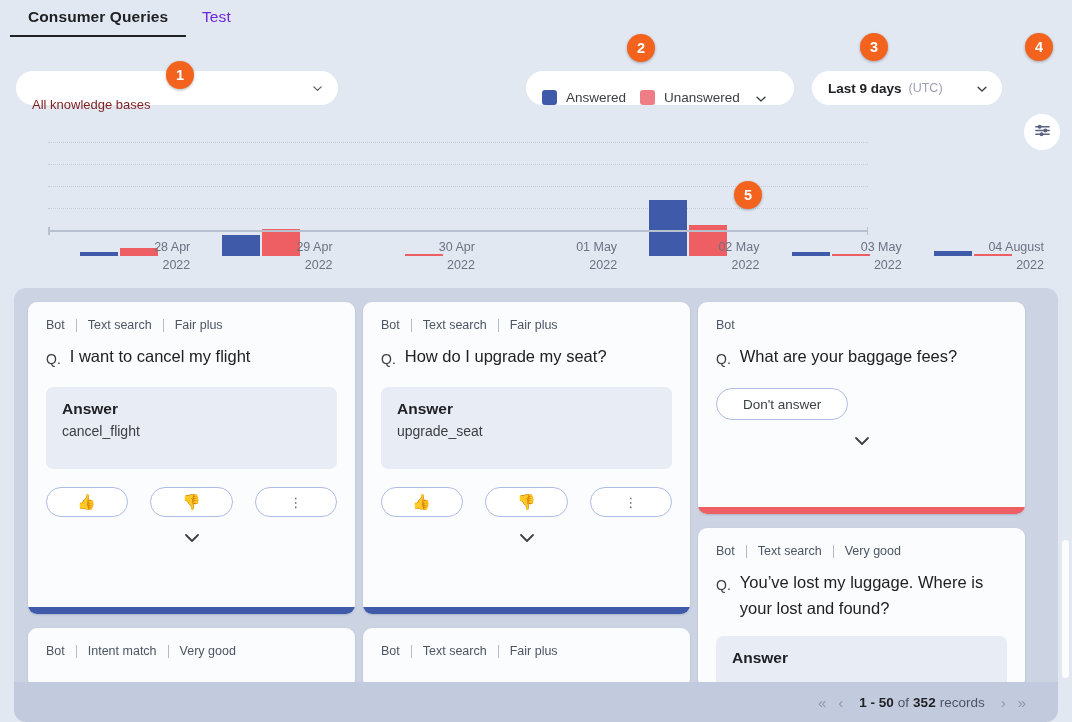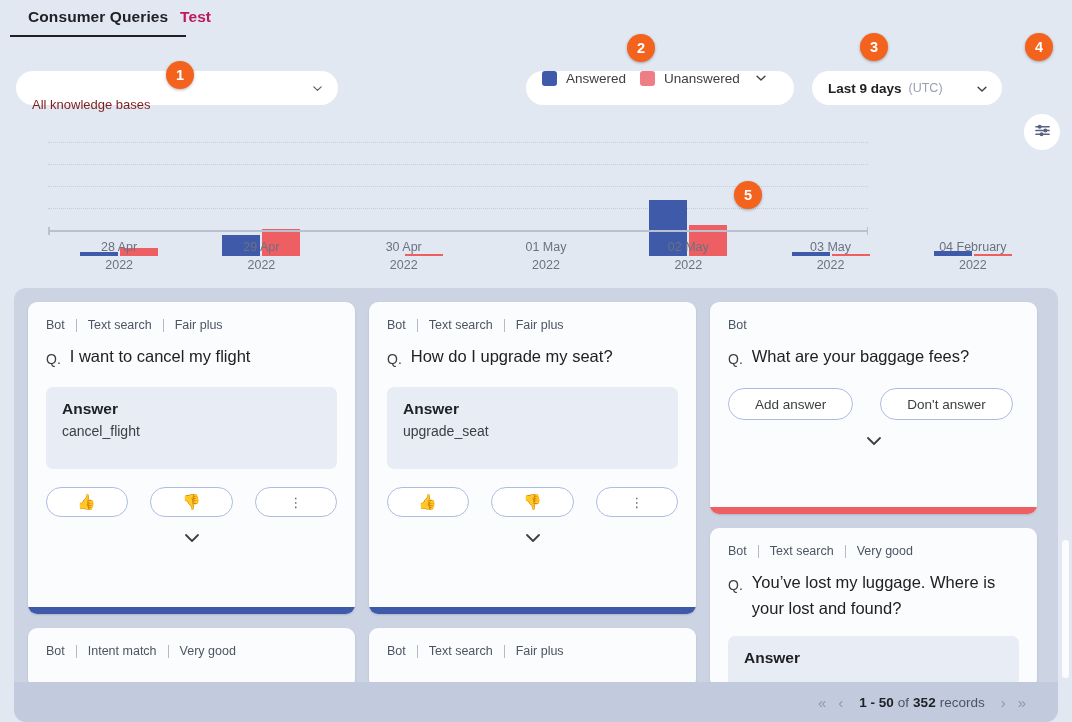--- a/index.html
+++ b/index.html
@@ -20,40 +20,40 @@
     position: absolute; top: 8px;
     font-size: 15.5px; font-weight: bold; letter-spacing: .1px;
     color: #202124; padding-bottom: 11px;
     cursor: pointer;
   }
   .tab.first { left: 28px; }
   .tab.first::after {
     content: ""; position: absolute; left: -18px; right: -18px; bottom: 0;
     height: 2.5px; background: #202124;
   }
-  .tab.second { left: 180px; color: #be185d; font-weight: bold; }
+  .tab.second { left: 202px; color: #6d28d9; font-weight: normal; }
 
   
   .filterbar { position: absolute; left: 0; top: 42px; width: 1072px; height: 78px; }
 
   .kb-select {
     position: absolute; left: 16px; top: 29px;
     width: 322px; height: 34px;
     background: #ffffff; border-radius: 18px;
     display: flex; align-items: center;
     padding: 0 14px 0 16px;
     cursor: pointer;
   }
   .kb-select .label { font-size: 13px; color: #7f1d1d; flex: 1; margin-top: 32px; }
 
   .legend-box {
     position: absolute; left: 526px; top: 29px;
     width: 268px; height: 34px;
     background: #ffffff; border-radius: 18px;
-    display: flex; align-items: flex-start; padding: 0 14px 0 16px;
+    display: flex; align-items: flex-end; padding: 0 14px 0 16px;
     cursor: pointer;
   }
   .legend-item { display: flex; align-items: center; margin-right: 14px; }
   .legend-swatch { width: 15px; height: 15px; border-radius: 3px; margin-right: 9px; }
   .legend-text { font-size: 13.5px; color: #3c4043; }
 
   .range-box {
     position: absolute; left: 812px; top: 29px;
     width: 190px; height: 34px;
     background: #ffffff; border-radius: 18px;
@@ -105,34 +105,34 @@
   .chart .axis::before { left: 0; }
   .chart .axis::after  { right: 0; }
 
   .plot { position: absolute; left: 48px; right: 28px; top: 0; bottom: 26px; }
   .group { position: absolute; bottom: 0; display: flex; align-items: flex-end;
            justify-content: center; gap: 2px; }
   .bar { width: 38px; }
   .bar.answered { background: #3f5aa9; }
   .bar.unanswered { background: #ee5f64; }
   .xtick {
-    position: absolute; text-align: center; font-size: 12.5px;
+    position: absolute; text-align: right; font-size: 12.5px;
     color: #6b7280; line-height: 18px;
   }
 
   
   .panel {
     position: absolute; left: 14px; top: 288px; width: 1044px; height: 394px;
     background: #ccd4e4; border-radius: 12px 12px 0 0;
     overflow: hidden;
   }
   .cards {
     position: absolute; left: 0; top: 0; width: 1044px; height: 394px;
     padding: 14px 14px 0 14px;
-    display: flex; gap: 14px;
+    display: flex; gap: 8px;
   }
   .col { width: 327px; display: flex; flex-direction: column; gap: 14px; }
 
   .card {
     background: #fbfcfe; border-radius: 9px;
     box-shadow: 0 1px 2px rgba(30,40,70,.18);
     padding: 16px 18px 0 18px;
     position: relative;
     overflow: hidden;
     flex-shrink: 0;
@@ -343,21 +343,21 @@
       </div>
       <div class="xtick" style="left: 617.143px; width: 142.286px; top: 112px;">
         <div>02 May</div>
         <div>2022</div>
       </div>
       <div class="xtick" style="left: 759.429px; width: 142.286px; top: 112px;">
         <div>03 May</div>
         <div>2022</div>
       </div>
       <div class="xtick" style="left: 901.714px; width: 142.286px; top: 112px;">
-        <div>04 February</div>
+        <div>04 August</div>
         <div>2022</div>
       </div>
     </div>
 </div>
 
 <div class="panel">
   <div class="cards">
 
     <div class="col">
       <div class="card" style="height:312px;">
@@ -460,23 +460,20 @@
     <div class="col">
       <div class="card" style="height:212px;">
         <div class="meta">
           <span>Bot</span>
         </div>
         <div class="question">
           <span class="q-mark">Q.</span>
           <span>What are your baggage fees?</span>
         </div>
         <div class="wide-actions">
-          <div class="wide-pill">
-              <span>Add answer</span>
-            </div>
           <div class="wide-pill">
               <span>Don't answer</span>
             </div>
         </div>
         <div class="expand">
           <span>
             <svg viewBox="0 0 20 20" width="20" height="20">
                 <path d="M4 7 L10 13 L16 7" fill="none" stroke="#3c4043" stroke-width="1.8" stroke-linecap="round" stroke-linejoin="round"></path>
               </svg>
           </span>

